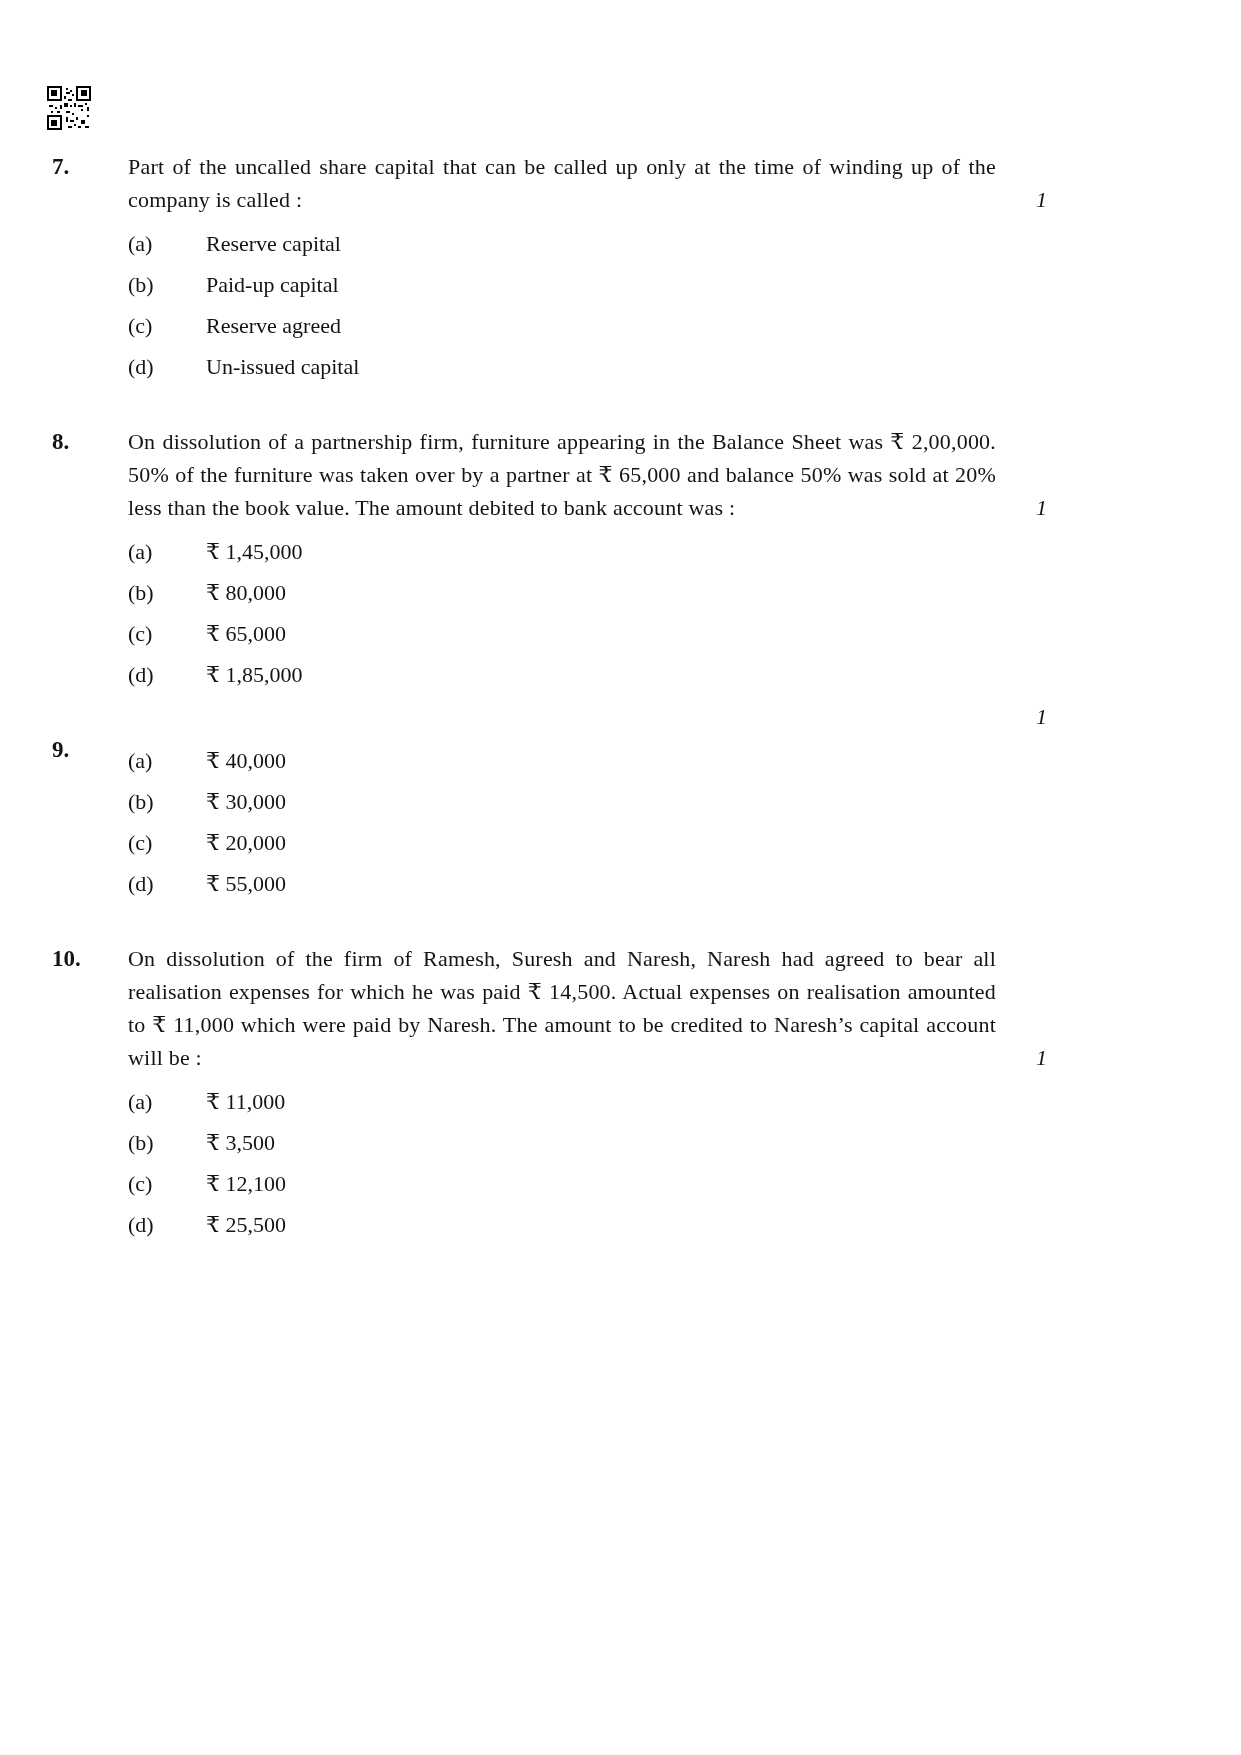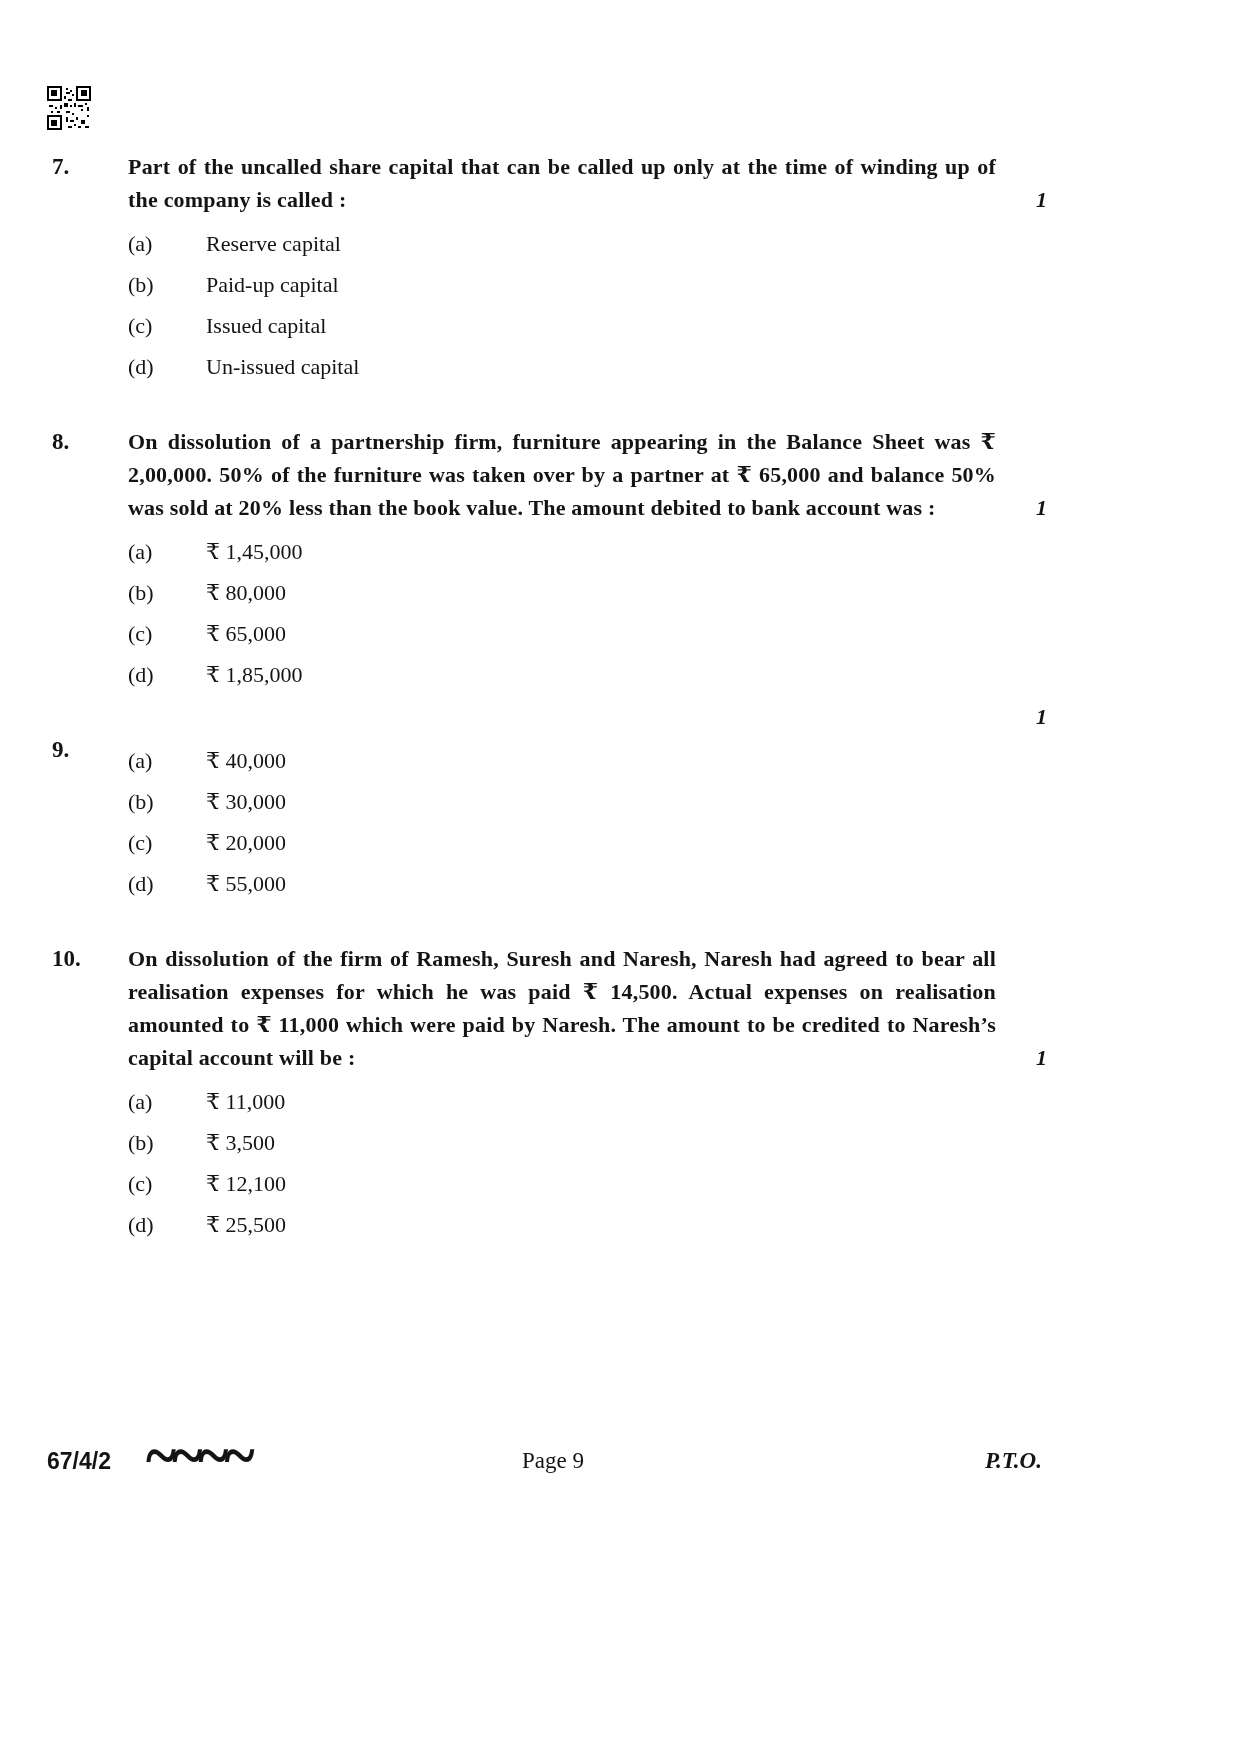--- a/index.html
+++ b/index.html
@@ -38,21 +38,21 @@
     padding-left: 52px;
     margin-bottom: 44px;
   }
   .q-num {
     flex: 0 0 76px;
     font-weight: bold;
     font-size: 23px;
     line-height: 33px;
   }
   .q-body { flex: 1; position: relative; }
-  .q-head { position: relative; font-weight: bold; }
+  .q-head { position: relative; }
   .q-text {
     margin: 0;
     width: 868px;
     font-size: 22px;
     line-height: 33px;
     text-align: justify;
     letter-spacing: 0.2px;
   }
   .q-marks {
     position: absolute;
@@ -178,21 +178,21 @@
             <div class="option">
               <span class="opt-letter">(a)</span>
               <span class="opt-text">Reserve capital</span>
             </div>
             <div class="option">
               <span class="opt-letter">(b)</span>
               <span class="opt-text">Paid-up capital</span>
             </div>
             <div class="option">
               <span class="opt-letter">(c)</span>
-              <span class="opt-text">Issued capital</span>
+              <span class="opt-text">Reserve agreed</span>
             </div>
             <div class="option">
               <span class="opt-letter">(d)</span>
               <span class="opt-text">Un-issued capital</span>
             </div>
           </div>
         </div>
       </div>
       <div class="question">
         <div class="q-num">8.</div>
@@ -269,20 +269,14 @@
             </div>
             <div class="option">
               <span class="opt-letter">(d)</span>
               <span class="opt-text">₹ 25,500</span>
             </div>
           </div>
         </div>
       </div>
     </div>
 
-  <div class="footer">
-    <span class="f-code">67/4/2</span>
-    <span class="f-squiggle">~~~~</span>
-    <span class="f-page">Page 9</span>
-    <span class="f-pto">P.T.O.</span>
-  </div>
 
 </div>
 
 </body></html>

